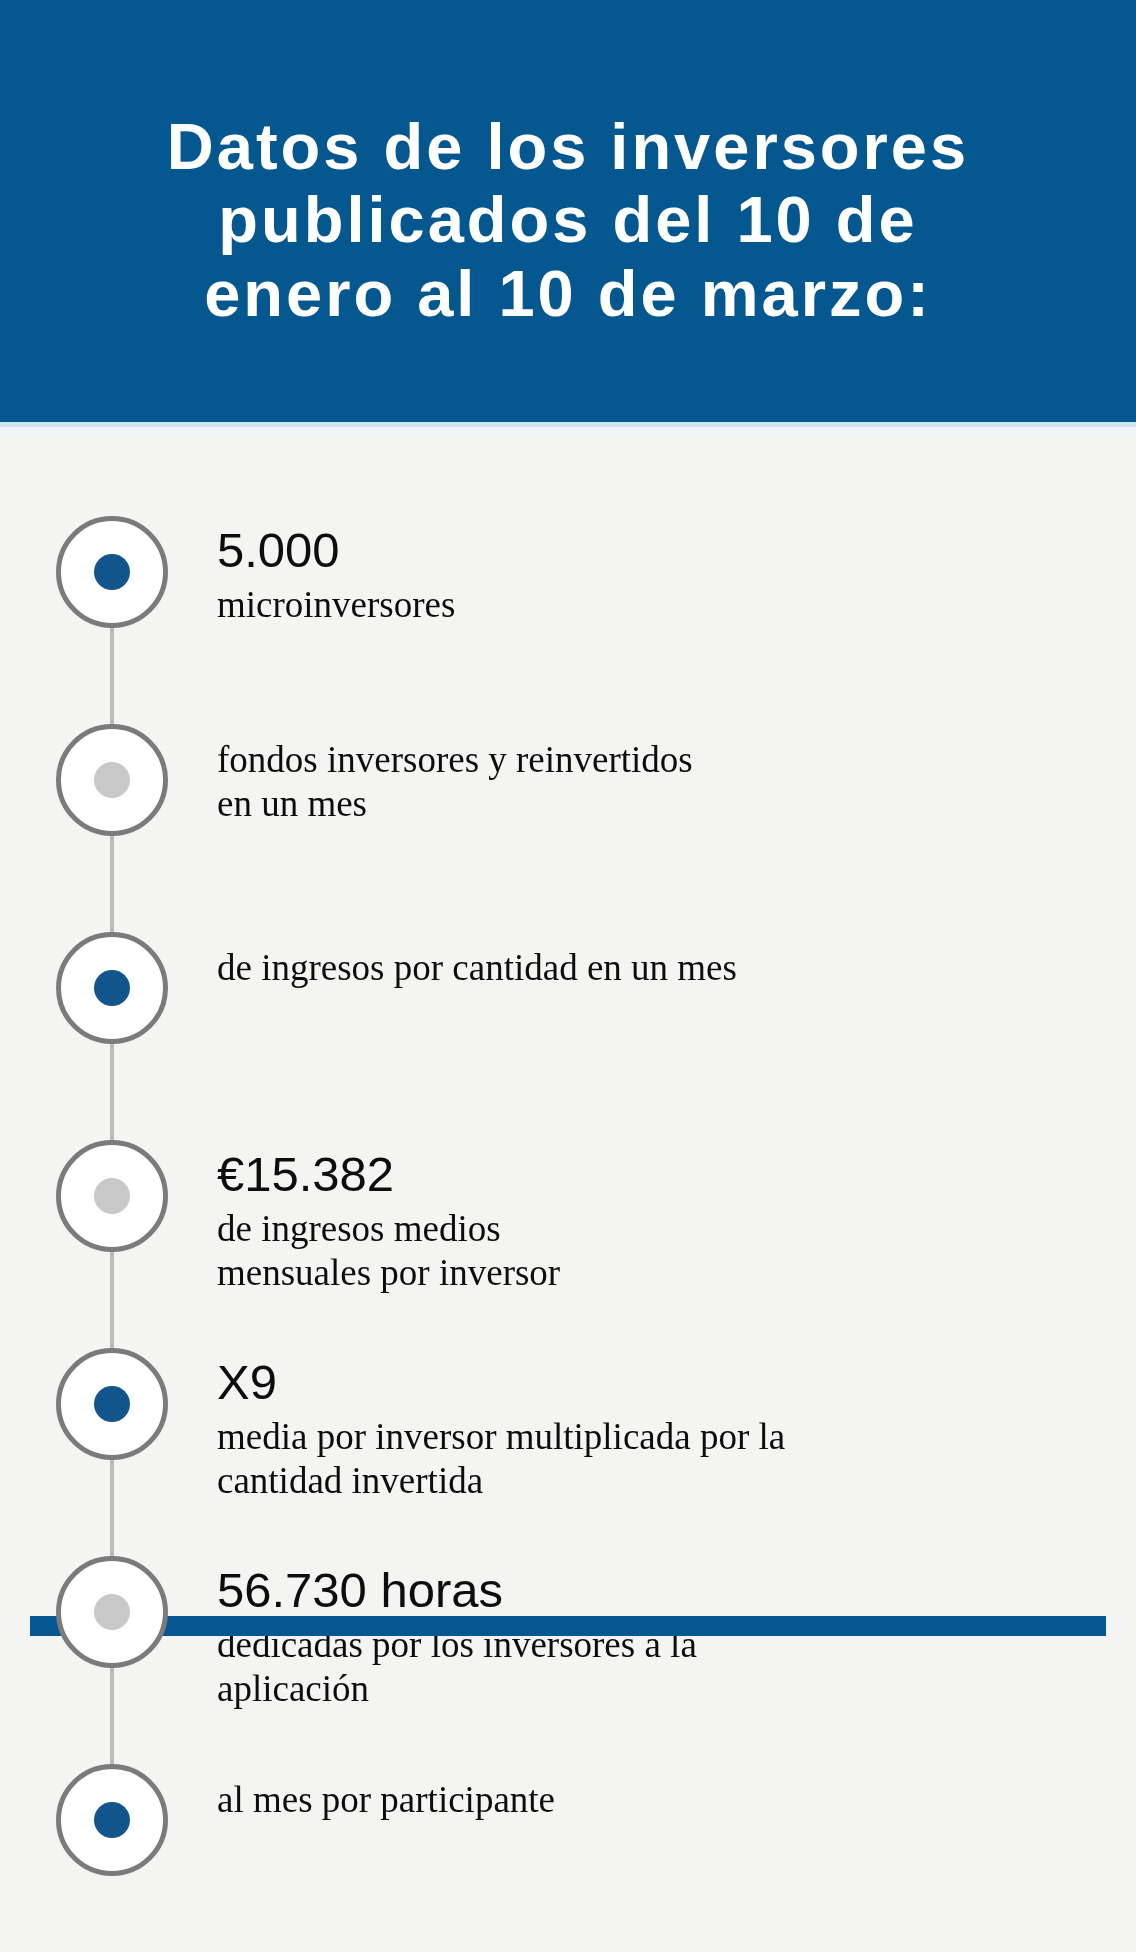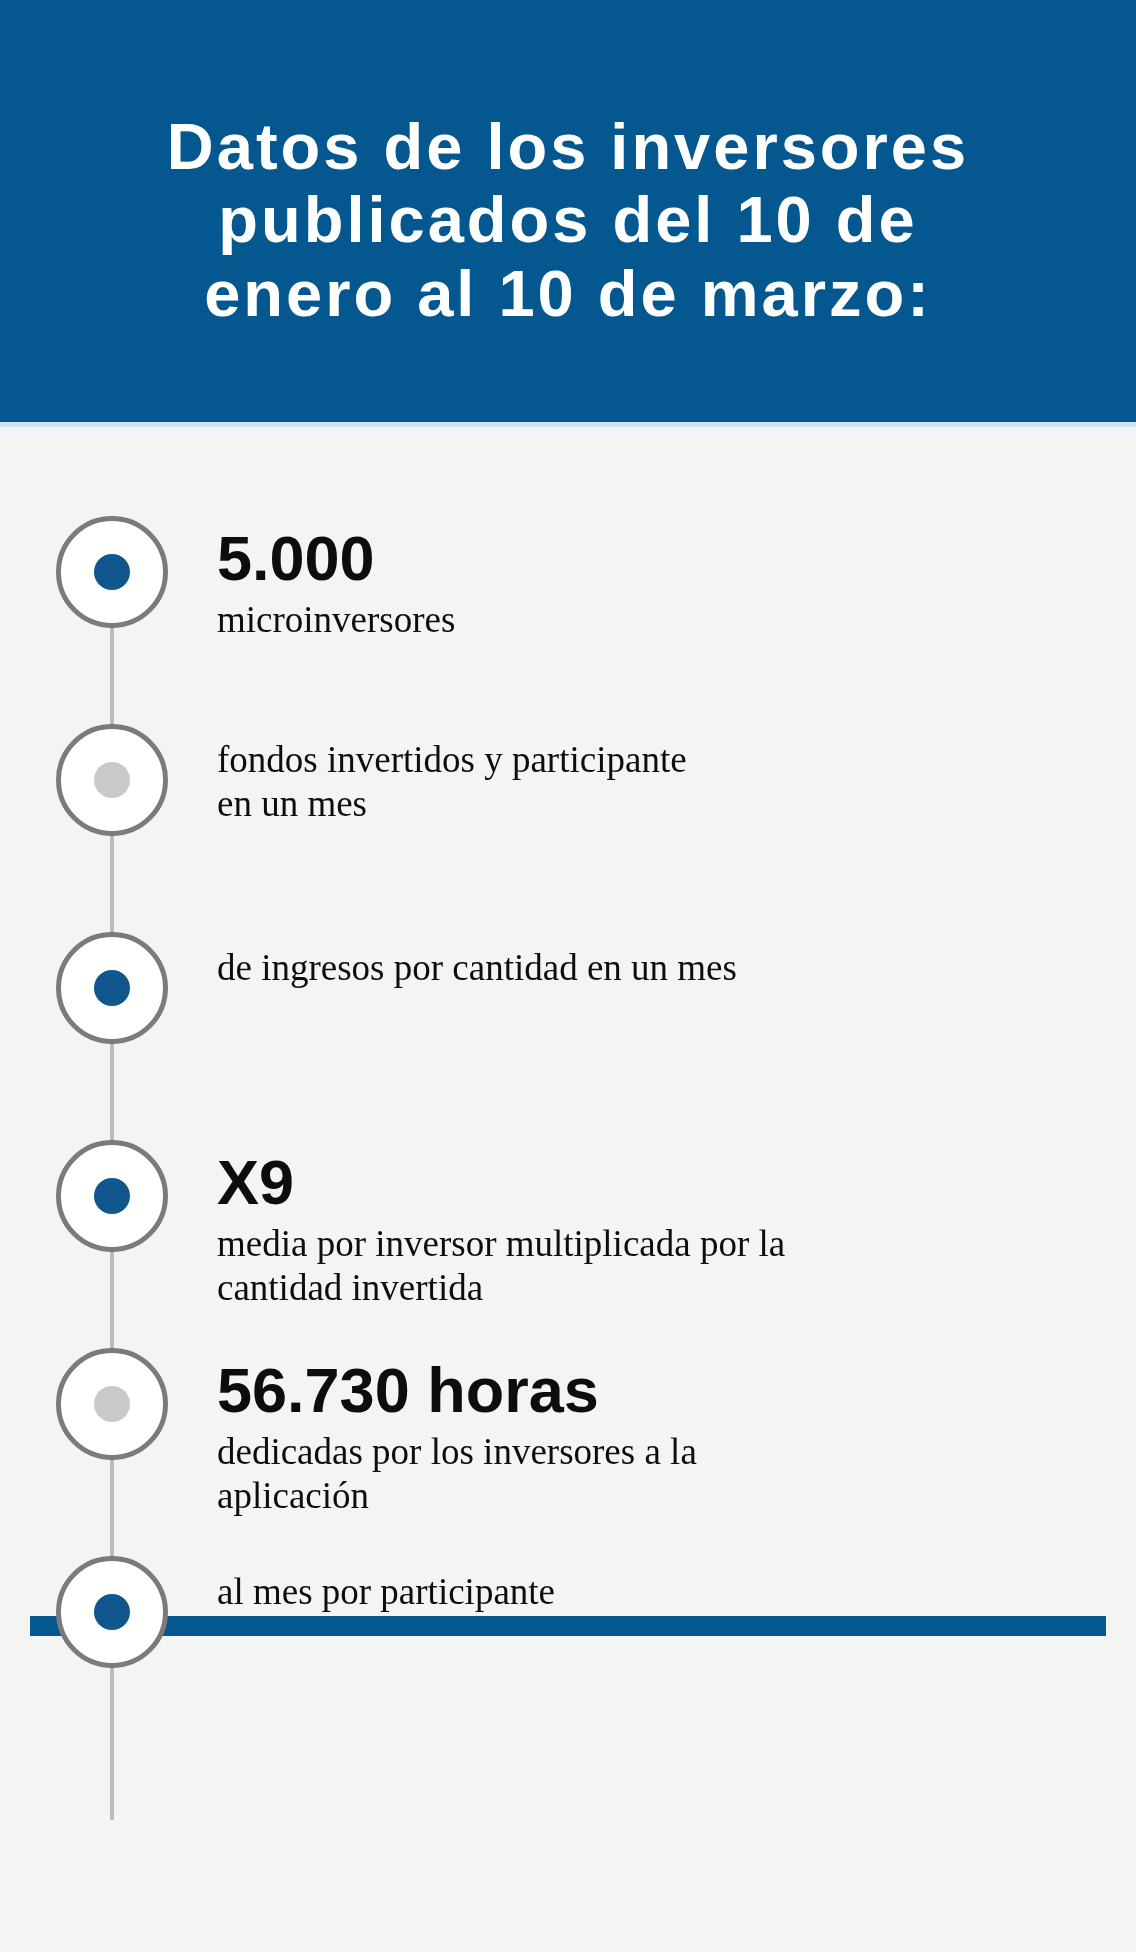--- a/index.html
+++ b/index.html
@@ -49,22 +49,22 @@
     display:flex; align-items:center; justify-content:center;
     position:relative; z-index:2;
     box-sizing:content-box;
   }
   .dot { width:36px; height:36px; border-radius:50%; }
   .dot[data-dot="blue"] { background:#10568c; }
   .dot[data-dot="gray"] { background:#c9c9c9; }
 
   .text-col { padding-top:56px; flex:1; }
   .value {
-    font-size:63px;
-    font-weight:bold;
+    font-size:49px;
+    font-weight:normal;
     color:#0d0d0d;
     line-height:1.08;
     font-family:"Liberation Sans", sans-serif;
   }
   .label {
     font-family:"Liberation Serif", serif;
     font-size:37px;
     line-height:1.18;
     color:#0d0d0d;
     white-space:pre-line;
@@ -107,36 +107,48 @@
       </div>
     </div>
 
     <div class="row">
       <div class="circle-col">
         <div class="marker">
           <div class="dot" data-dot="gray"></div>
         </div>
       </div>
       <div class="text-col">
-        <div class="label">fondos invertidos y participante
+        <div class="label">fondos inversores y reinvertidos
 en un mes</div>
       </div>
     </div>
 
     <div class="row">
       <div class="circle-col">
         <div class="marker">
           <div class="dot" data-dot="blue"></div>
         </div>
       </div>
       <div class="text-col">
         <div class="label">de ingresos por cantidad en un mes</div>
       </div>
     </div>
 
+    <div class="row">
+      <div class="circle-col">
+        <div class="marker">
+          <div class="dot" data-dot="gray"></div>
+        </div>
+      </div>
+      <div class="text-col">
+        <div class="value">€15.382</div>
+        <div class="label">de ingresos medios
+mensuales por inversor</div>
+      </div>
+    </div>
 
     <div class="row">
       <div class="circle-col">
         <div class="marker">
           <div class="dot" data-dot="blue"></div>
         </div>
       </div>
       <div class="text-col">
         <div class="value">X9</div>
         <div class="label">media por inversor multiplicada por la

